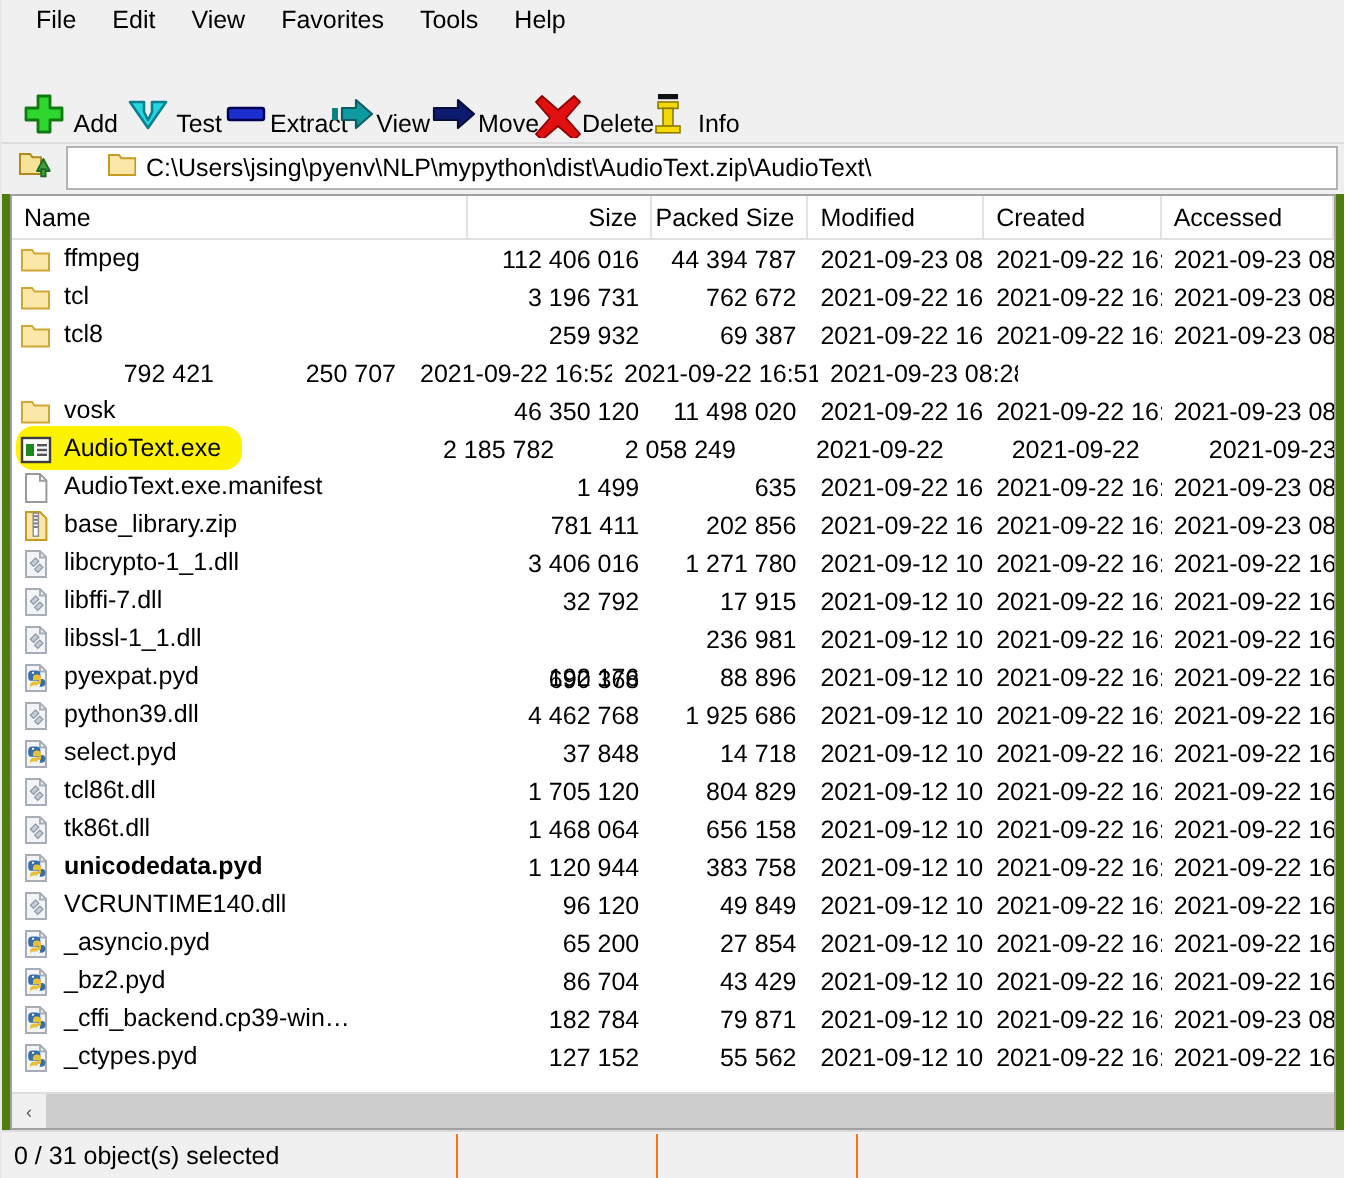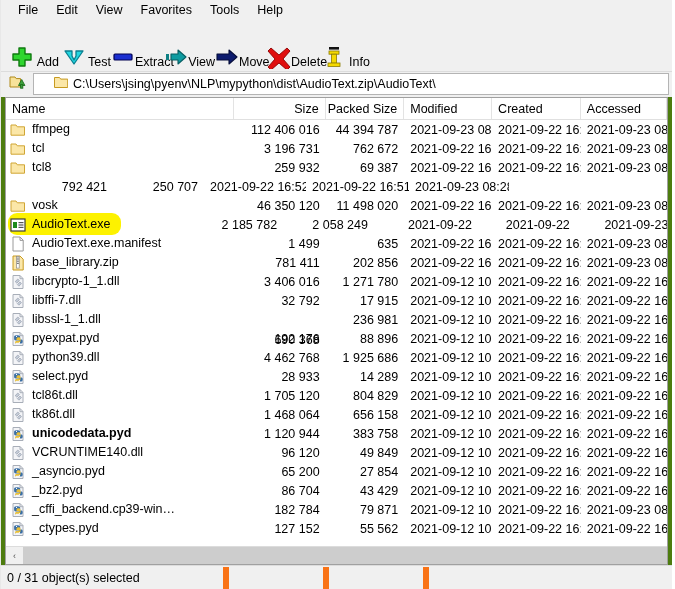--- a/index.html
+++ b/index.html
@@ -228,21 +228,21 @@
     flex: 0 0 auto;
     font-size: 12.5px;
     border-top: 1px solid #dcdcdc;
     box-sizing: border-box;
   }
   .statusbar .sp {
     height: 22px;
     display: flex;
     align-items: center;
     padding-left: 6px;
-    border-right: 6px solid #f97316;
+    border-right: 1px solid #f97316;
     box-sizing: border-box;
     overflow: hidden;
     white-space: nowrap;
   }
 </style>
 </head>
 <body>
 
 <div class="app">
 
@@ -556,22 +556,22 @@
                 <path d="M3 1.5 h7 l3 3 v10 h-10 z" fill="#f3f4f7" stroke="#a8aeb8" stroke-width="1"></path>
                 <path d="M10 1.5 v3.2 h3" fill="none" stroke="#a8aeb8" stroke-width="1"></path>
                 <path d="M7.6 4.2 c2.1 0 2.6 0.7 2.6 2 v1.6 h-2.8 v0.7 h3.6 c1.1 0 1.7 0.6 1.7 1.9 c0 1.4 -0.8 2 -1.9 2 h-1 v-1.3 c0 -1.1 -0.7 -1.7 -1.8 -1.7 h-2.3 c-0.9 0 -1.6 -0.7 -1.6 -1.7 v-1.6 c0 -1.2 0.7 -1.9 2 -1.9 z" fill="#3a6fa5"></path>
                 <circle cx="6.5" cy="5.4" r="0.55" fill="#ffffff"></circle>
                 <path d="M8.4 13.4 c-2.1 0 -2.6 -0.7 -2.6 -2 v-1.3 h2.8 v0.5 h-3.3" fill="none"></path>
                 <path d="M8.6 6.2 c1.1 0 1.9 0.6 1.9 1.9 v1.8 c0 1.2 -0.8 1.9 -2.1 1.9 h-1.5 c-1 0 -1.8 0.5 -1.8 1.6 v-1.9 c0 -1.1 0.8 -1.8 1.9 -1.8 h2.4 v-0.6 h-2.9 v-1 c0 -1.2 0.6 -1.9 1.6 -1.9 z" fill="#e8bf37"></path>
                 <circle cx="9.4" cy="11.6" r="0.55" fill="#ffffff"></circle>
               </svg></span>
             <span class="nm">select.pyd</span>
           </div>
-          <div class="c right" style="width: 107px;">28 933</div>
-          <div class="c right" style="width: 91px;">14 289</div>
+          <div class="c right" style="width: 107px;">37 848</div>
+          <div class="c right" style="width: 91px;">14 718</div>
           <div class="c" style="width: 102px;">2021-09-12 10:20</div>
           <div class="c" style="width: 103px;">2021-09-22 16:51</div>
           <div class="c" style="width: 100px;">2021-09-22 16:53</div>
         </div>
         <div class="row">
           <div class="c name" style="width: 268px;">
             <span class="icon"><svg width="16" height="16" viewBox="0 0 16 16">
                 <path d="M3 1.5 h7 l3 3 v10 h-10 z" fill="#f3f4f7" stroke="#a8aeb8" stroke-width="1"></path>
                 <path d="M10 1.5 v3.2 h3" fill="none" stroke="#a8aeb8" stroke-width="1"></path>
                 <path d="M5.2 7.6 l2.6 -2.6 l1.6 1.6 l-2.6 2.6 z" fill="#c4ccd8" stroke="#8d96a4" stroke-width="0.6"></path>

